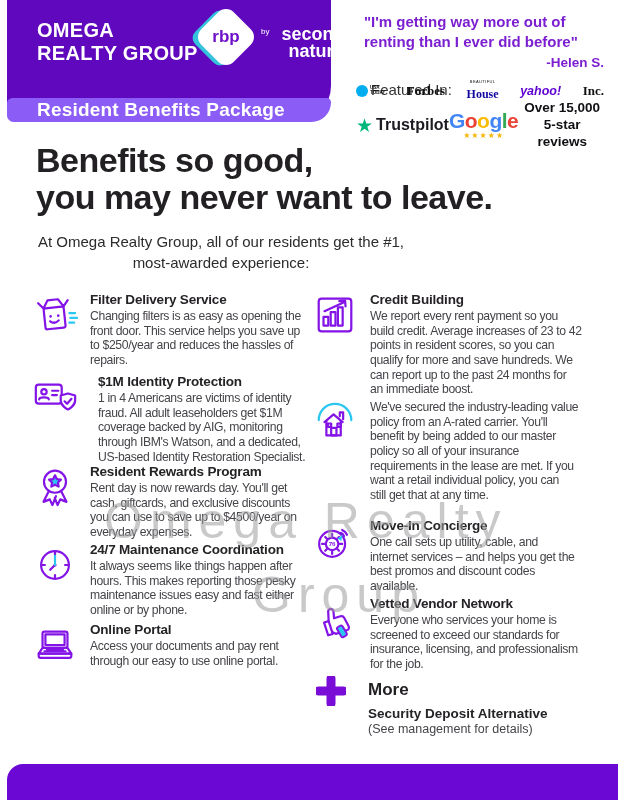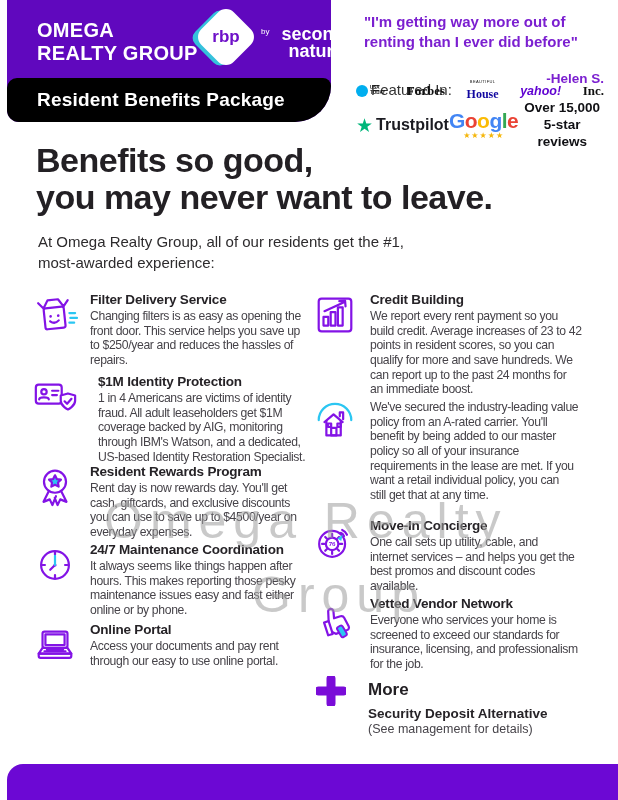--- a/index.html
+++ b/index.html
@@ -14,27 +14,27 @@
   .rbp-teal{position:absolute;left:1px;top:8px;width:44px;height:44px;background:#35C2DC;
             border-radius:9px;transform:rotate(45deg);}
   .rbp-white{position:absolute;left:6px;top:6px;width:46px;height:46px;background:#fff;
              border-radius:11px;transform:rotate(45deg);}
   .rbp-text{position:absolute;left:6px;top:6px;width:46px;height:46px;display:flex;
             align-items:center;justify-content:center;color:#6E10C8;font-size:17px;font-weight:800;}
   .partner{position:absolute;left:254px;top:26px;color:#fff;display:flex;gap:12px;}
   .by{font-size:8px;margin-top:1px;}
   .sn{font-size:18px;font-weight:800;line-height:.95;}
   .sn .l2{margin-left:7px;}
-  .band{position:absolute;left:0;right:0;bottom:0;height:44px;background:#000000;
+  .band{position:absolute;left:0;right:0;bottom:0;height:24px;background:#8b5cf6;
         border-radius:10px 8px 36px 12px;display:flex;align-items:center;}
   .band-label{color:#fff;font-size:19px;font-weight:800;padding-left:30px;letter-spacing:.2px;}
   
   .quote{position:absolute;left:364px;top:12px;width:240px;color:#7B1FD0;font-size:15px;
          font-weight:800;line-height:1.32;}
-  .q-attr{text-align:right;font-size:13.5px;margin-top:18px;}
+  .q-attr{text-align:right;font-size:13.5px;margin-top:2px;}
   .featured-label{position:absolute;left:357px;top:81px;font-size:15px;color:#333;padding-left:14px;}
   .logo-row{position:absolute;left:356px;top:79px;width:248px;display:flex;align-items:center;
             justify-content:space-between;}
   .usat{display:flex;align-items:center;gap:2px;}
   .usat-dot{width:12px;height:12px;border-radius:50%;background:#00AEEF;}
   .usat-txt{font-size:4.5px;font-weight:bold;color:#111;line-height:1.1;}
   .serif-logo{font-family:"Liberation Serif",serif;font-weight:bold;font-size:13px;color:#111;}
   .house{position:relative;text-align:center;}
   .house-small{display:block;font-size:4px;letter-spacing:.4px;color:#111;}
   .house-main{font-family:"Liberation Serif",serif;font-weight:bold;font-size:12px;color:#10069f;}
@@ -44,21 +44,21 @@
   .tp{display:flex;align-items:center;gap:3px;}
   .tp-star{color:#00B67A;font-size:19px;line-height:1;}
   .tp-word{font-size:16px;font-weight:600;color:#1b1b21;}
   .google{display:flex;flex-direction:column;align-items:center;line-height:1;}
   .google-word{font-size:21px;font-weight:600;letter-spacing:-.5px;}
   .google-stars{font-size:8px;color:#F5B60A;letter-spacing:1px;margin-top:1px;}
   .rev-sum{font-size:13.5px;font-weight:800;color:#101014;text-align:center;line-height:1.25;}
   
   .headline{position:absolute;left:36px;top:142px;font-size:34px;font-weight:800;color:#232024;
             line-height:1.1;letter-spacing:-.5px;}
-  .intro{position:absolute;left:38px;top:231px;font-size:15px;color:#2d2b2d;line-height:1.4;}
+  .intro{position:absolute;left:38px;top:231px;font-size:15px;color:#2d2b2d;line-height:1.4;text-align:center;}
   
   .benefit{position:absolute;display:flex;gap:9px;width:300px;}
   .bicon{flex:0 0 49px;}
   .btitle{font-size:13.5px;font-weight:800;color:#262327;letter-spacing:-.2px;margin-bottom:2px;}
   .bbody{font-size:12.2px;color:#464349;line-height:1.2;letter-spacing:-.35px;white-space:pre-line;}
   .ic{stroke:#8313E6;fill:none;stroke-width:2.3;stroke-linecap:round;stroke-linejoin:round;}
   .cy{stroke:#2BC6F2;}
   
   .plus{position:absolute;left:316px;top:676px;}
   .more-title{position:absolute;left:368px;top:680px;font-size:17px;font-weight:800;color:#232024;}

